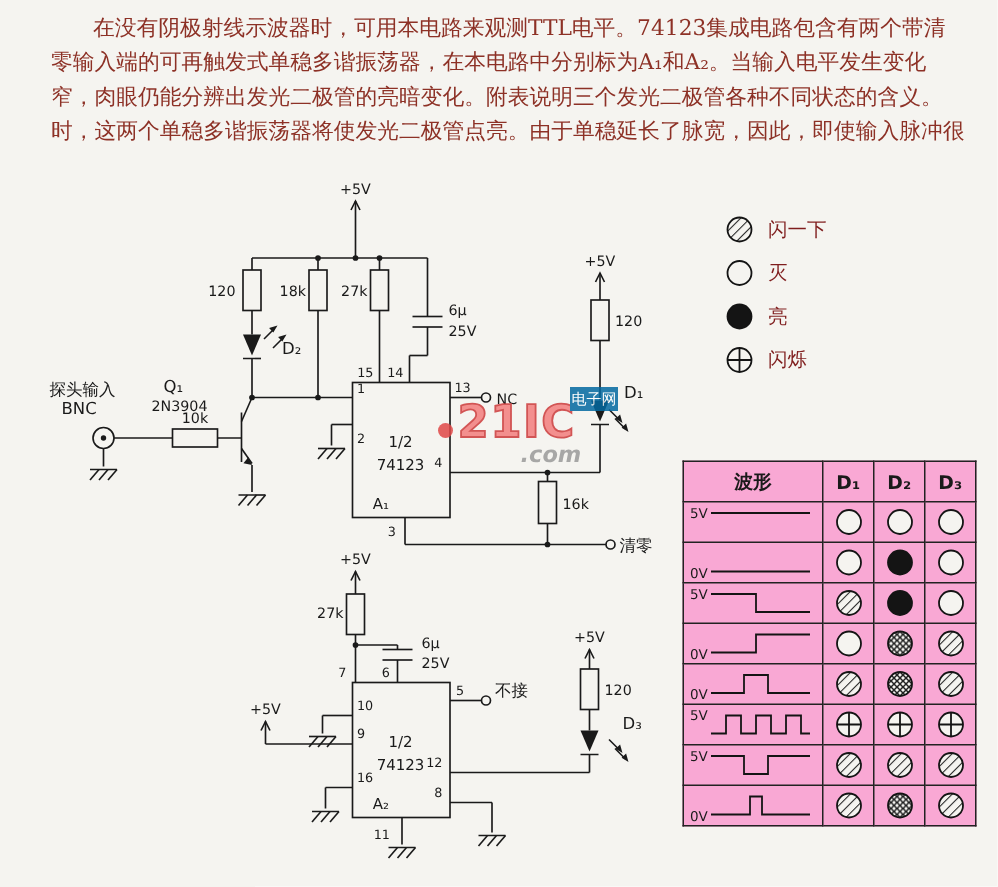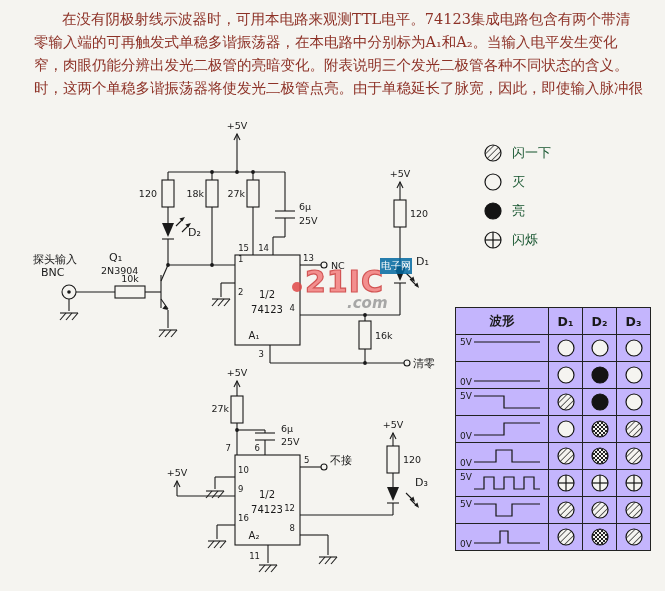--- a/index.html
+++ b/index.html
@@ -14,23 +14,23 @@
   .comp{stroke:#1a1a1a;stroke-width:1.1;fill:#f5f4f0}
   .dot{fill:#1a1a1a;stroke:none}
   .fillb{fill:#1a1a1a;stroke:none}
   text{fill:#1a1a1a}
   .lbl{font-size:11px}
   .val{font-size:9.5px}
   .pin{font-size:8.5px}
   .ic{font-size:10px}
   .legend{position:absolute;left:483px;top:142px;display:flex;flex-direction:column;gap:7px}
   .legend-item{display:flex;align-items:center;gap:9px;height:22px}
-  .legend-label{font-size:13px;color:#14532d}
+  .legend-label{font-size:13px;color:#7f1d1d}
   .tablewrap{position:absolute;left:455px;top:307px}
-  table{border-collapse:collapse;background:#c4b5fd}
+  table{border-collapse:collapse;background:#f9a8d4}
   th,td{border:1px solid #222;padding:0;text-align:center;vertical-align:middle}
   th{font-size:12.5px;height:24px;font-weight:bold}
   .wf-cell{width:92px;height:26px}
   .led-cell{width:33px}
   td svg{display:block;margin:0 auto}
   .wf-cell svg{margin-left:2px}
   .watermark{position:absolute;left:292px;top:258px;width:125px;height:58px;opacity:.85}
   .wm-dot{position:absolute;left:0;top:24px;width:10px;height:10px;border-radius:50%;background:#e04848}
   .wm-main{position:absolute;left:13px;top:6px;font-size:30px;font-weight:bold;
            color:#f37e7e;-webkit-text-stroke:1.2px #cc3a3a;letter-spacing:1px}

